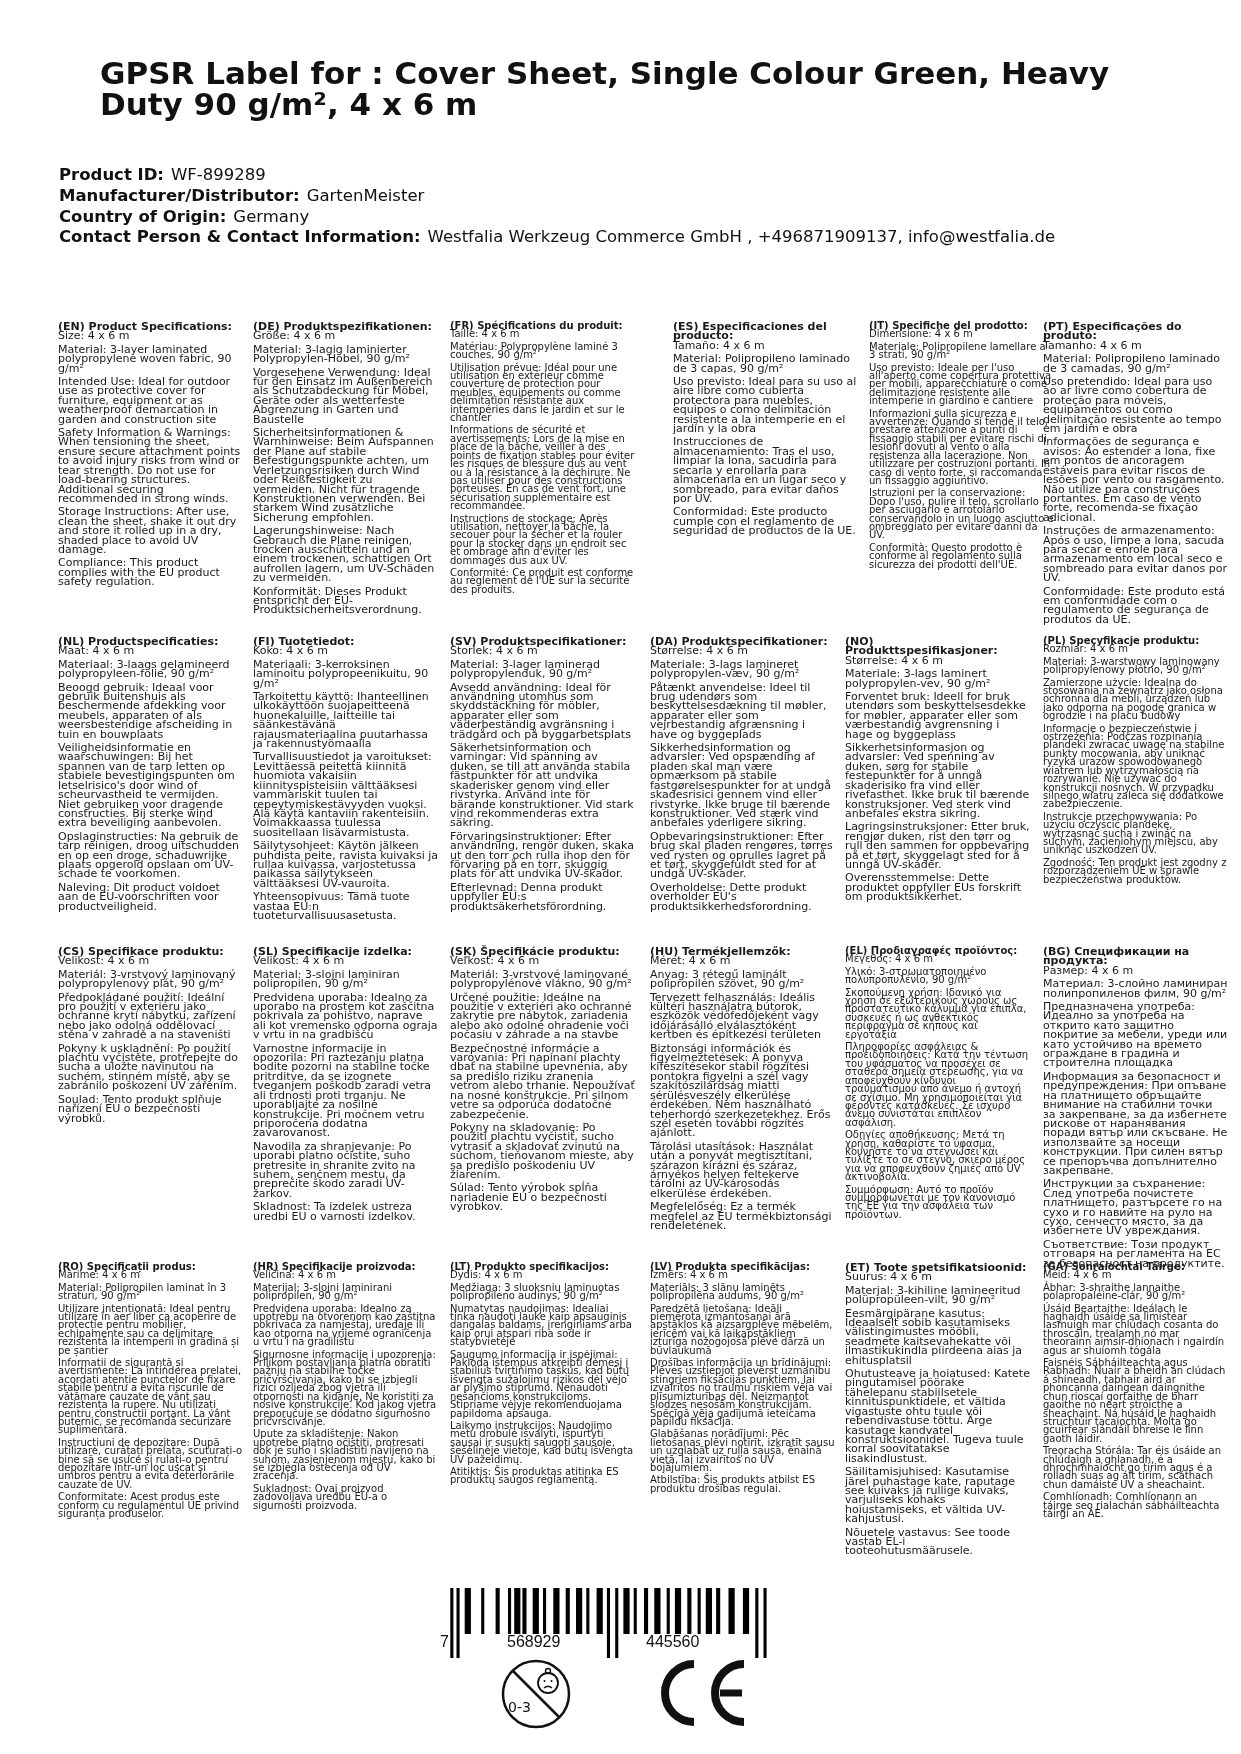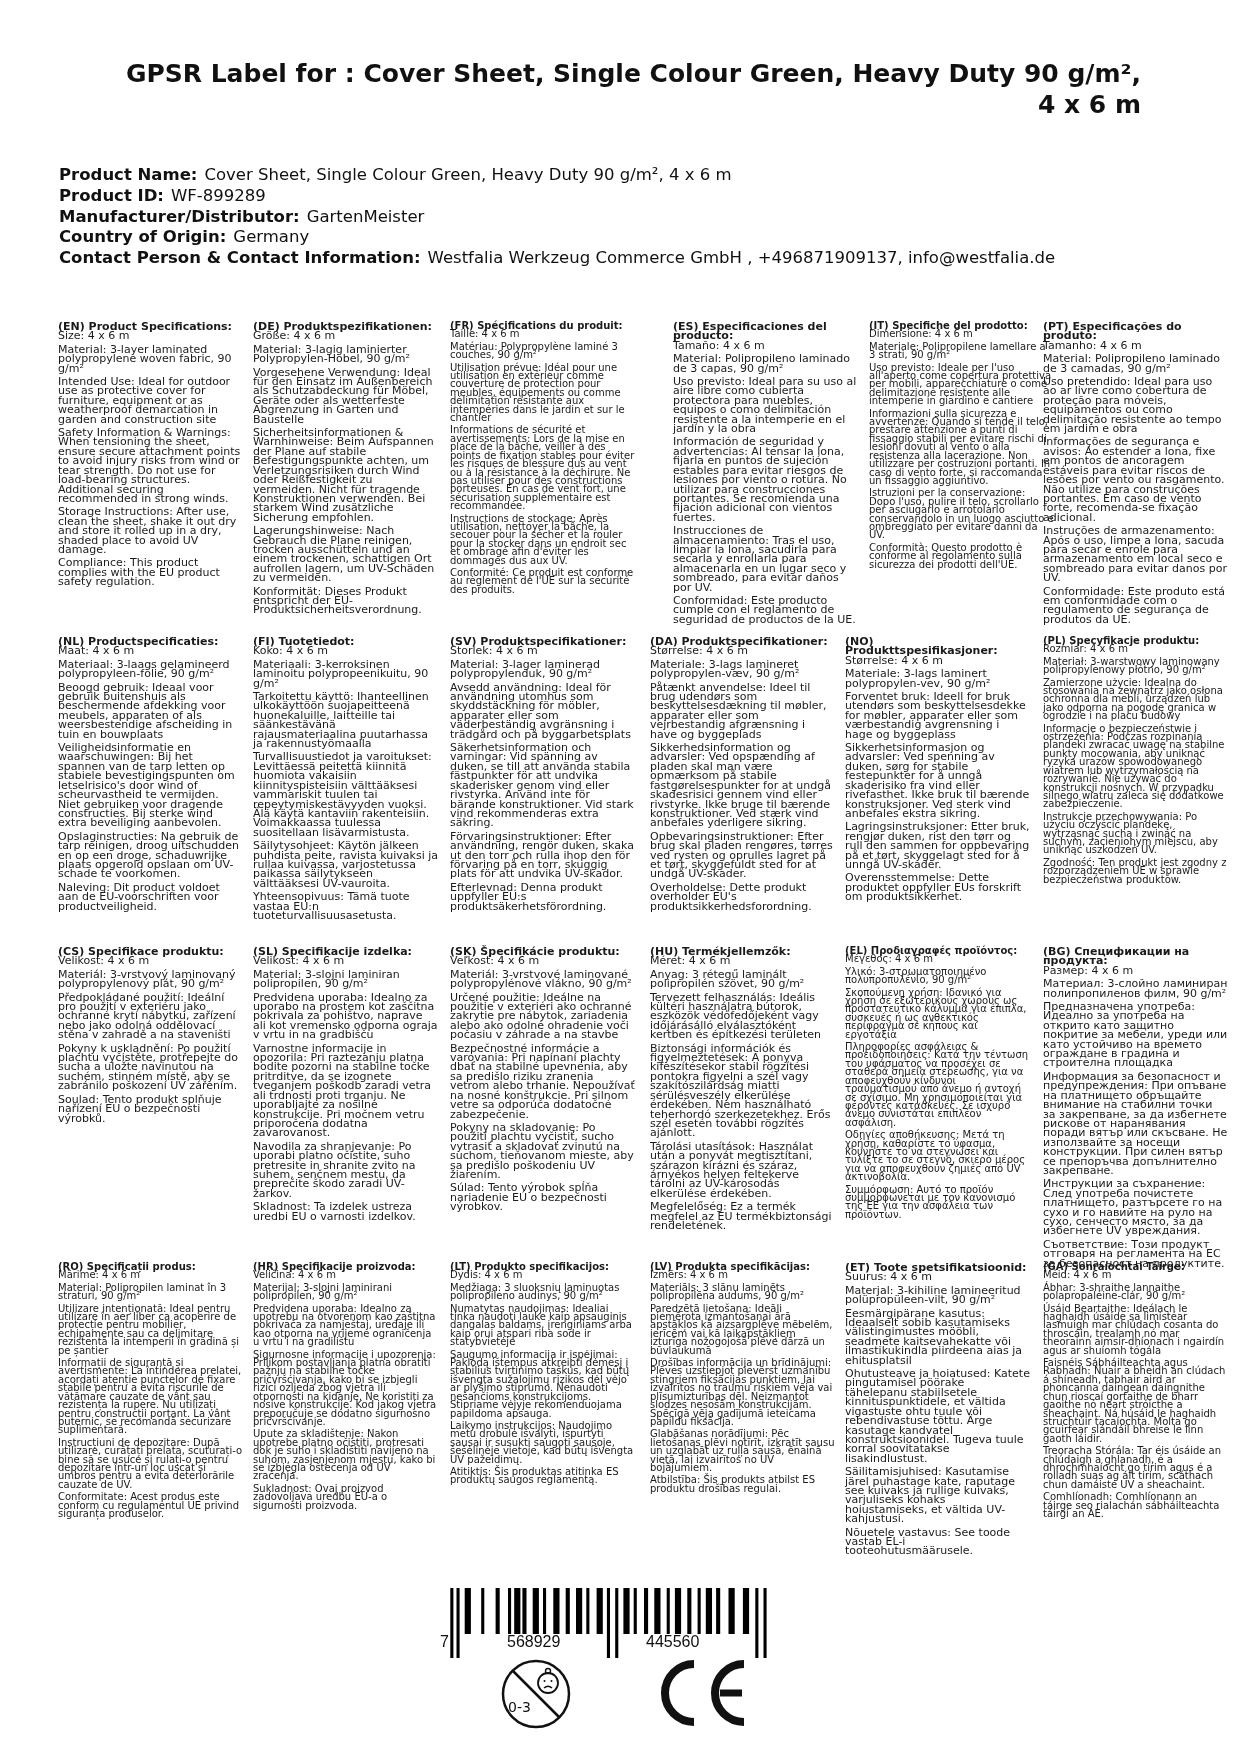--- a/index.html
+++ b/index.html
@@ -1,36 +1,35 @@
 <!DOCTYPE html>
 <html><head>
 <meta charset="utf-8">
 <style>
   html, body { margin: 0; padding: 0; background: #ffffff; }
   body { width: 1241px; height: 1754px; position: relative; overflow: hidden; color: #111; font-family: "DejaVu Sans", sans-serif; }
-  .title { position: absolute; top: 58px; left: 100px; width: 1041px; text-align: right; font-family: "DejaVu Sans", sans-serif; font-weight: bold; font-size: 25px; line-height: 31px; color: #111; }
+  .title { position: absolute; top: 58px; left: 100px; width: 1041px; text-align: left; font-family: "DejaVu Sans", sans-serif; font-weight: bold; font-size: 31px; line-height: 31px; color: #111; }
   .info { position: absolute; top: 165px; left: 59px; width: 1150px; font-family: "DejaVu Sans", sans-serif; font-size: 16.5px; line-height: 20.8px; }
   .info-row { white-space: nowrap; }
   .info-row .k { font-weight: bold; margin-right: 7px; }
   .col { position: absolute; width: 185px; font-family: "DejaVu Sans", sans-serif; font-size: 11px; line-height: 9.4px; color: #1a1a1a; }
   .col .h { font-weight: bold; }
   .col p { margin: 0 0 4px 0; }
   .col.sm { font-size: 10px; line-height: 8.4px; }
   .barcode { position: absolute; top: 1588px; left: 440px; width: 340px; height: 70px; }
   .bc-digits { position: absolute; top: 1633px; font-family: "Liberation Sans", sans-serif; font-size: 16px; color: #111; }
   .warn-icon { position: absolute; top: 1658px; left: 500px; width: 72px; height: 72px; }
   .ce-mark { position: absolute; top: 1658px; left: 660px; width: 90px; height: 70px; }
 </style>
 </head>
 <body>
 
 <div class="title">GPSR Label for : Cover Sheet, Single Colour Green, Heavy Duty 90 g/m², 4 x 6 m</div>
 
 <div class="info">
-  <div class="info-row"><span class="k">Product Name:</span><span>Cover Sheet, Single Colour Green, Heavy Duty 90 g/m², 4 x 6 m</span></div>
   <div class="info-row"><span class="k">Product ID:</span><span>WF-899289</span></div>
   <div class="info-row"><span class="k">Manufacturer/Distributor:</span><span>GartenMeister</span></div>
   <div class="info-row"><span class="k">Country of Origin:</span><span>Germany</span></div>
   <div class="info-row"><span class="k">Contact Person &amp; Contact Information:</span><span>Westfalia Werkzeug Commerce GmbH , +496871909137, info@westfalia.de</span></div>
 </div>
 
 <div id="spec-grid">
     <div class="col" style="left: 58px; top: 322px;">
       <div class="h">(EN) Product Specifications:</div>
       <p>Size: 4 x 6 m</p>
@@ -56,21 +55,20 @@
       <p>Utilisation prévue: Idéal pour une utilisation en extérieur comme couverture de protection pour meubles, équipements ou comme délimitation résistante aux intempéries dans le jardin et sur le chantier</p>
       <p>Informations de sécurité et avertissements: Lors de la mise en place de la bâche, veiller à des points de fixation stables pour éviter les risques de blessure dus au vent ou à la résistance à la déchirure. Ne pas utiliser pour des constructions porteuses. En cas de vent fort, une sécurisation supplémentaire est recommandée.</p>
       <p>Instructions de stockage: Après utilisation, nettoyer la bâche, la secouer pour la sécher et la rouler pour la stocker dans un endroit sec et ombragé afin d'éviter les dommages dus aux UV.</p>
       <p>Conformité: Ce produit est conforme au règlement de l'UE sur la sécurité des produits.</p>
     </div>
     <div class="col" style="left: 650px; top: 322px; margin-left: 23px;">
       <div class="h">(ES) Especificaciones del producto:</div>
       <p>Tamaño: 4 x 6 m</p>
       <p>Material: Polipropileno laminado de 3 capas, 90 g/m²</p>
       <p>Uso previsto: Ideal para su uso al aire libre como cubierta protectora para muebles, equipos o como delimitación resistente a la intemperie en el jardín y la obra</p>
-      <p>Información de seguridad y advertencias: Al tensar la lona, fijarla en puntos de sujeción estables para evitar riesgos de lesiones por viento o rotura. No utilizar para construcciones portantes. Se recomienda una fijación adicional con vientos fuertes.</p>
       <p>Instrucciones de almacenamiento: Tras el uso, limpiar la lona, sacudirla para secarla y enrollarla para almacenarla en un lugar seco y sombreado, para evitar daños por UV.</p>
       <p>Conformidad: Este producto cumple con el reglamento de seguridad de productos de la UE.</p>
     </div>
     <div class="col sm" style="left: 845px; top: 322px; margin-left: 24px;">
       <div class="h">(IT) Specifiche del prodotto:</div>
       <p>Dimensione: 4 x 6 m</p>
       <p>Materiale: Polipropilene lamellare a 3 strati, 90 g/m²</p>
       <p>Uso previsto: Ideale per l'uso all'aperto come copertura protettiva per mobili, apparecchiature o come delimitazione resistente alle intemperie in giardino e cantiere</p>
       <p>Informazioni sulla sicurezza e avvertenze: Quando si tende il telo, prestare attenzione a punti di fissaggio stabili per evitare rischi di lesioni dovuti al vento o alla resistenza alla lacerazione. Non utilizzare per costruzioni portanti. In caso di vento forte, si raccomanda un fissaggio aggiuntivo.</p>
       <p>Istruzioni per la conservazione: Dopo l'uso, pulire il telo, scrollarlo per asciugarlo e arrotolarlo conservandolo in un luogo asciutto e ombreggiato per evitare danni da UV.</p>

